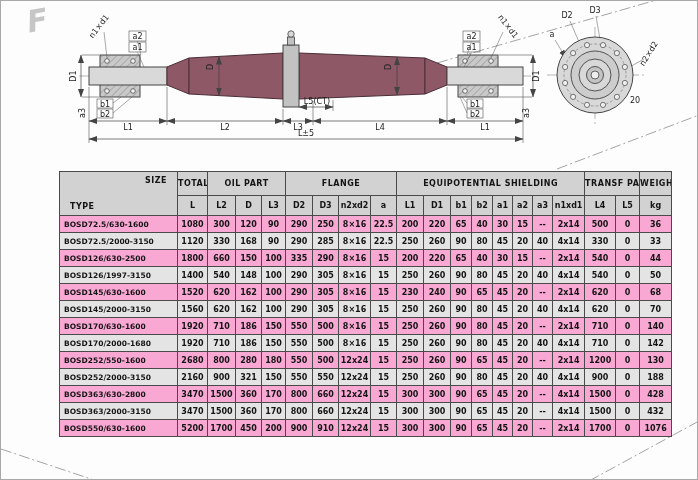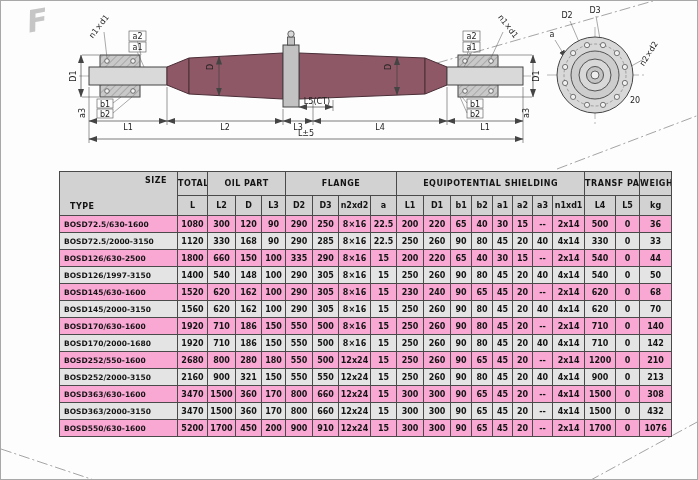--- a/index.html
+++ b/index.html
@@ -444,21 +444,21 @@
           <td>250</td>
           <td>260</td>
           <td>90</td>
           <td>65</td>
           <td>45</td>
           <td>20</td>
           <td>--</td>
           <td>2x14</td>
           <td>1200</td>
           <td>0</td>
-          <td>210</td>
+          <td>130</td>
         </tr>
         <tr>
           <td class="type-cell">BOSD252/2000-3150</td>
           <td>2160</td>
           <td>900</td>
           <td>321</td>
           <td>150</td>
           <td>550</td>
           <td>550</td>
           <td>12x24</td>
@@ -466,43 +466,43 @@
           <td>250</td>
           <td>260</td>
           <td>90</td>
           <td>80</td>
           <td>45</td>
           <td>20</td>
           <td>40</td>
           <td>4x14</td>
           <td>900</td>
           <td>0</td>
-          <td>213</td>
-        </tr>
-        <tr>
-          <td class="type-cell">BOSD363/630-1600</td>
+          <td>188</td>
+        </tr>
+        <tr>
+          <td class="type-cell">BOSD363/630-2800</td>
           <td>3470</td>
           <td>1500</td>
           <td>360</td>
           <td>170</td>
           <td>800</td>
           <td>660</td>
           <td>12x24</td>
           <td>15</td>
           <td>300</td>
           <td>300</td>
           <td>90</td>
           <td>65</td>
           <td>45</td>
           <td>20</td>
           <td>--</td>
           <td>4x14</td>
           <td>1500</td>
           <td>0</td>
-          <td>308</td>
+          <td>428</td>
         </tr>
         <tr>
           <td class="type-cell">BOSD363/2000-3150</td>
           <td>3470</td>
           <td>1500</td>
           <td>360</td>
           <td>170</td>
           <td>800</td>
           <td>660</td>
           <td>12x24</td>

